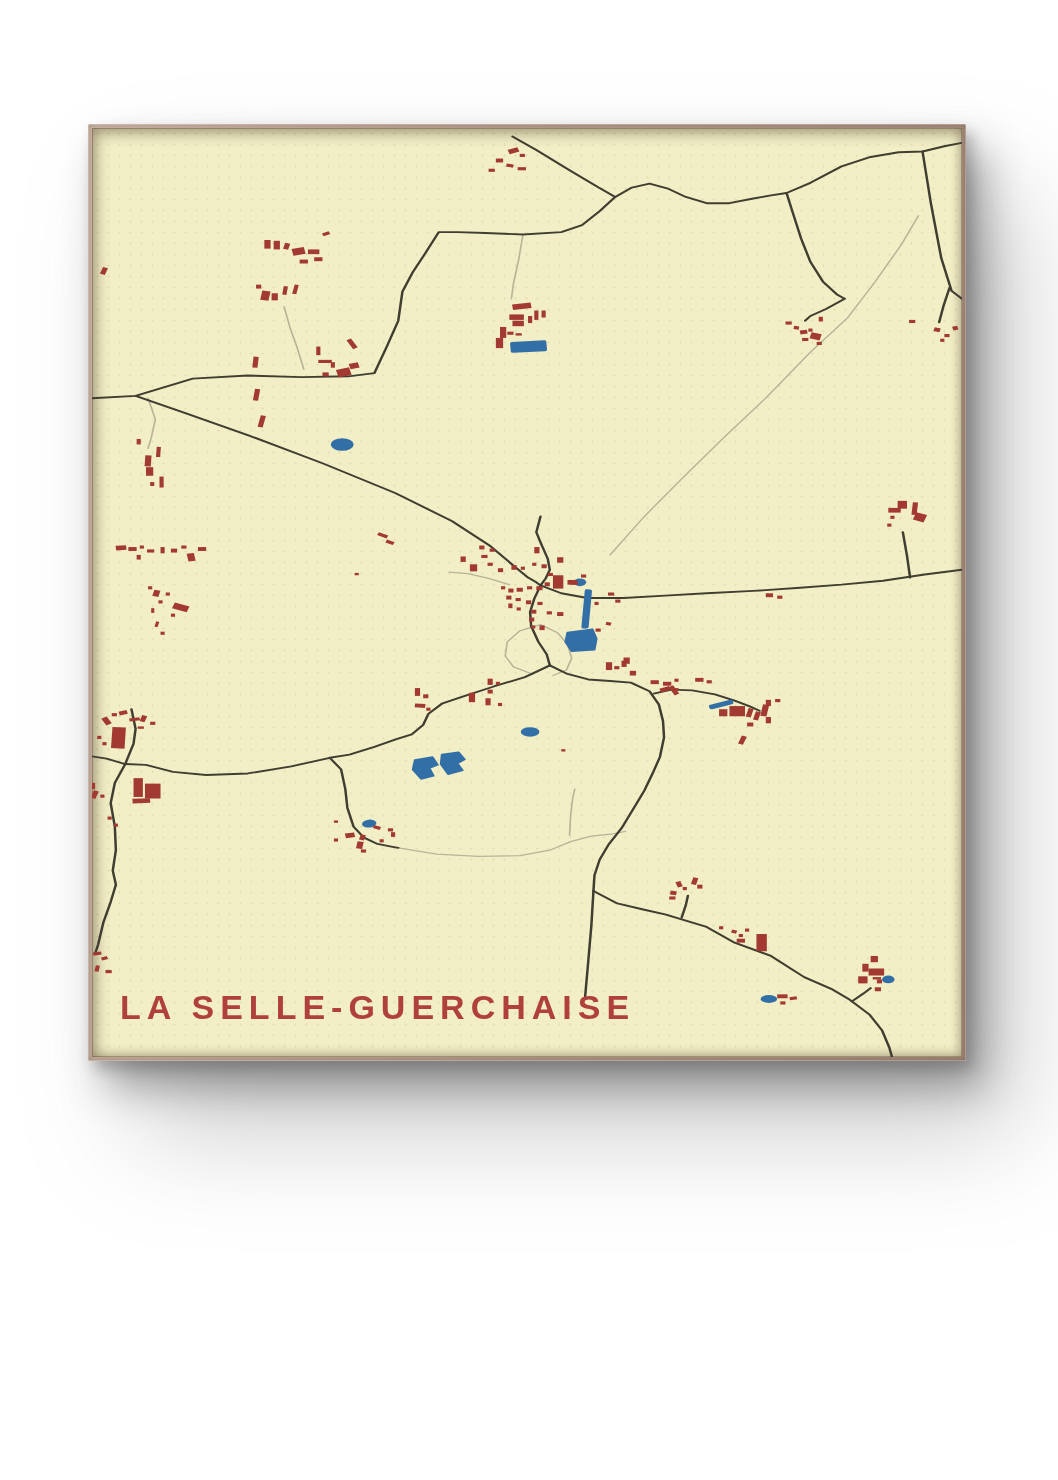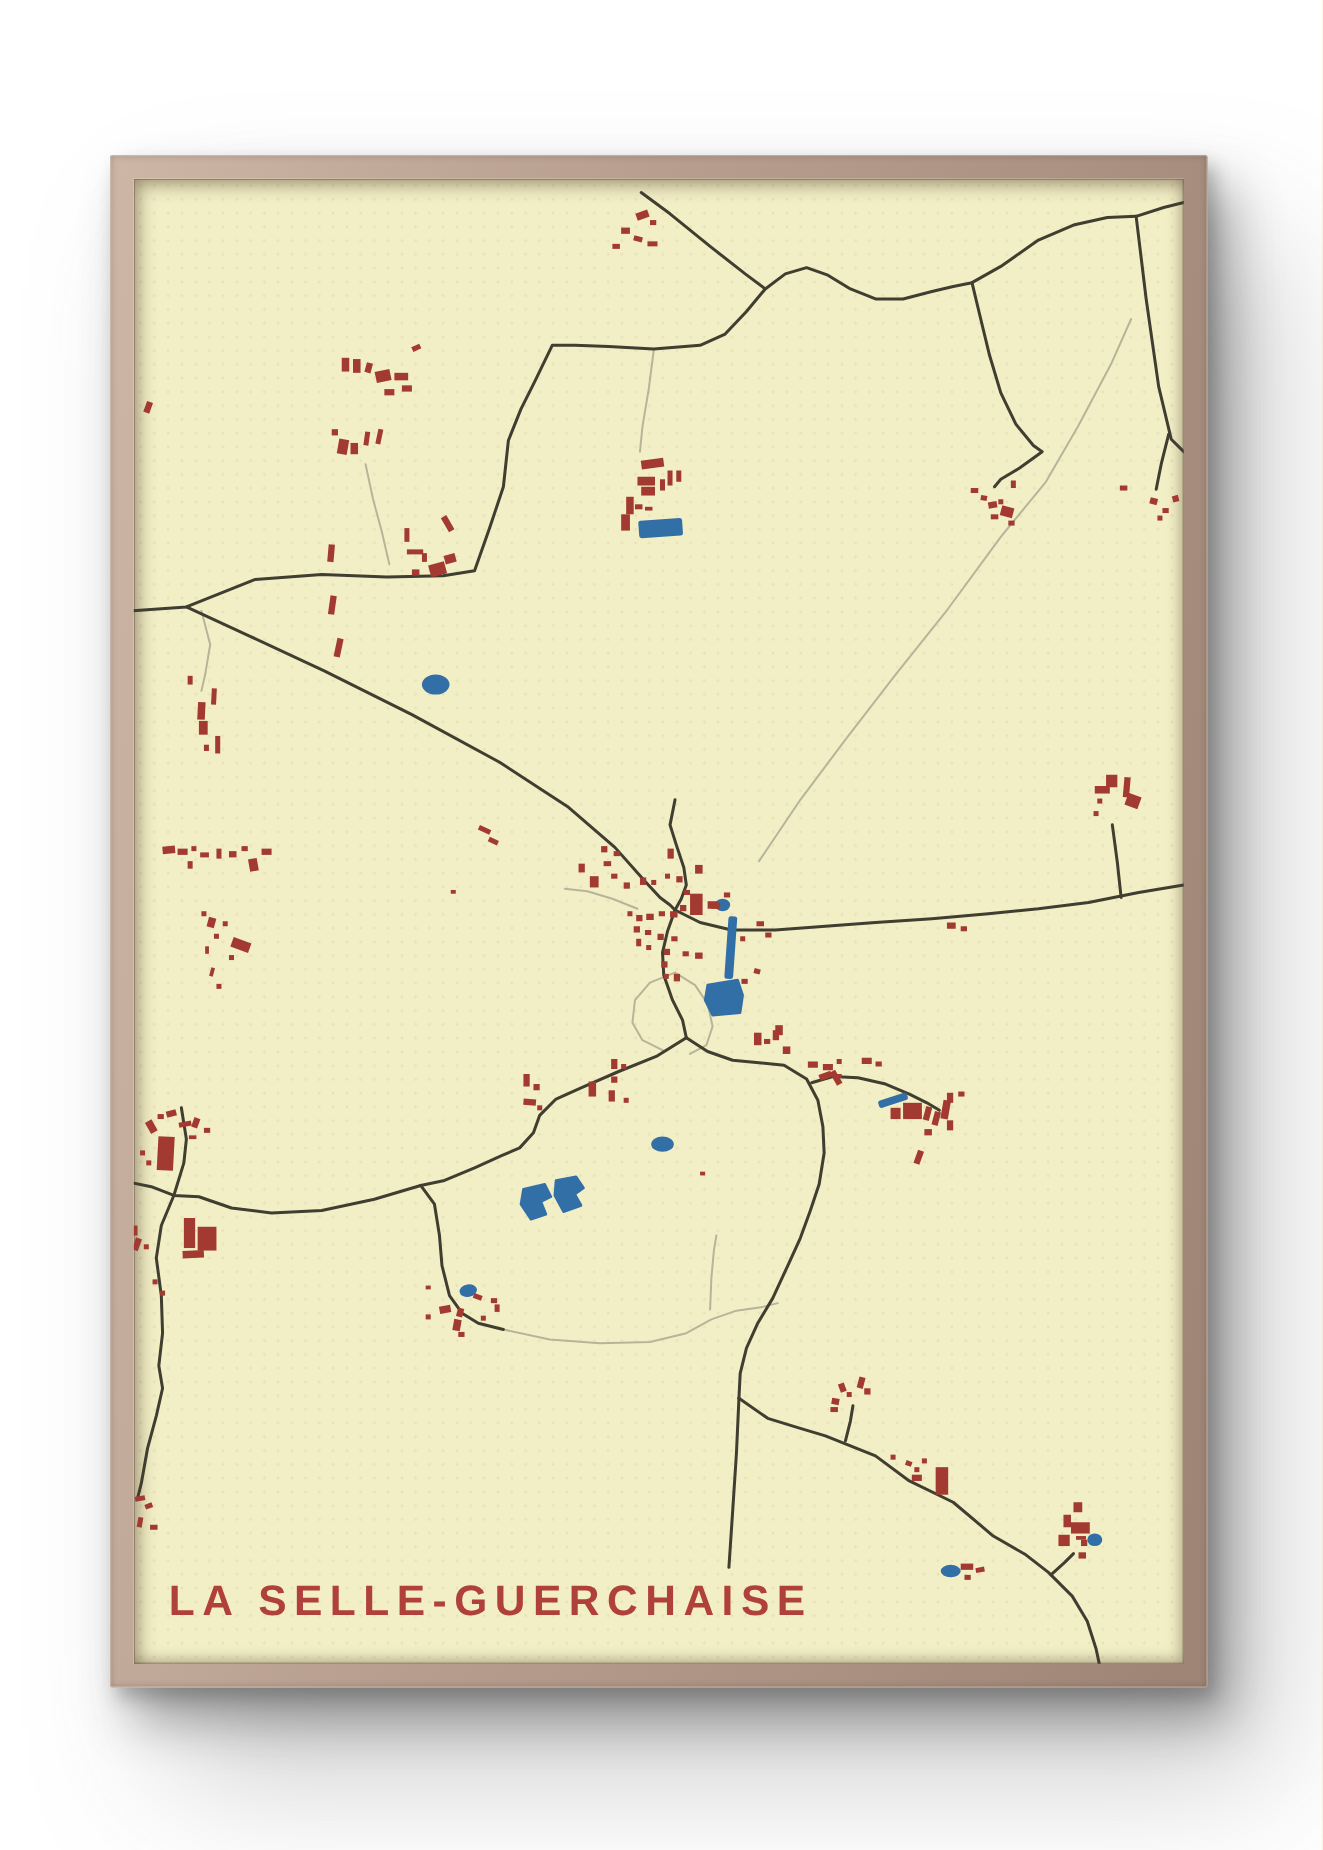--- a/index.html
+++ b/index.html
@@ -2,22 +2,22 @@
 <html><head>
 <meta charset="utf-8">
 <style>
   html,body{margin:0;padding:0;}
   body{
     width:1058px;height:1480px;position:relative;overflow:hidden;
     background:#ffffff;
     font-family:"Liberation Sans", sans-serif;
   }
   .frame{
-    position:absolute;left:88px;top:124px;width:878px;height:1226px;
-    box-sizing:border-box;padding:19px;border-radius:2px;
+    position:absolute;left:88px;top:124px;width:878px;height:937px;
+    box-sizing:border-box;padding:4px;border-radius:2px;
     background:linear-gradient(100deg,#cdb6a6 0%,#b79e8e 40%,#ab9282 70%,#9e8475 100%);
     box-shadow:
       inset 0 0 0 1px rgba(255,255,255,.28),
       inset 0 0 6px rgba(60,40,25,.35),
       18px 26px 40px rgba(55,55,55,.42),
       50px 70px 110px rgba(120,120,120,.38),
       6px 8px 14px rgba(60,60,60,.30);
   }
   .paper{
     position:relative;width:100%;height:100%;box-sizing:border-box;

